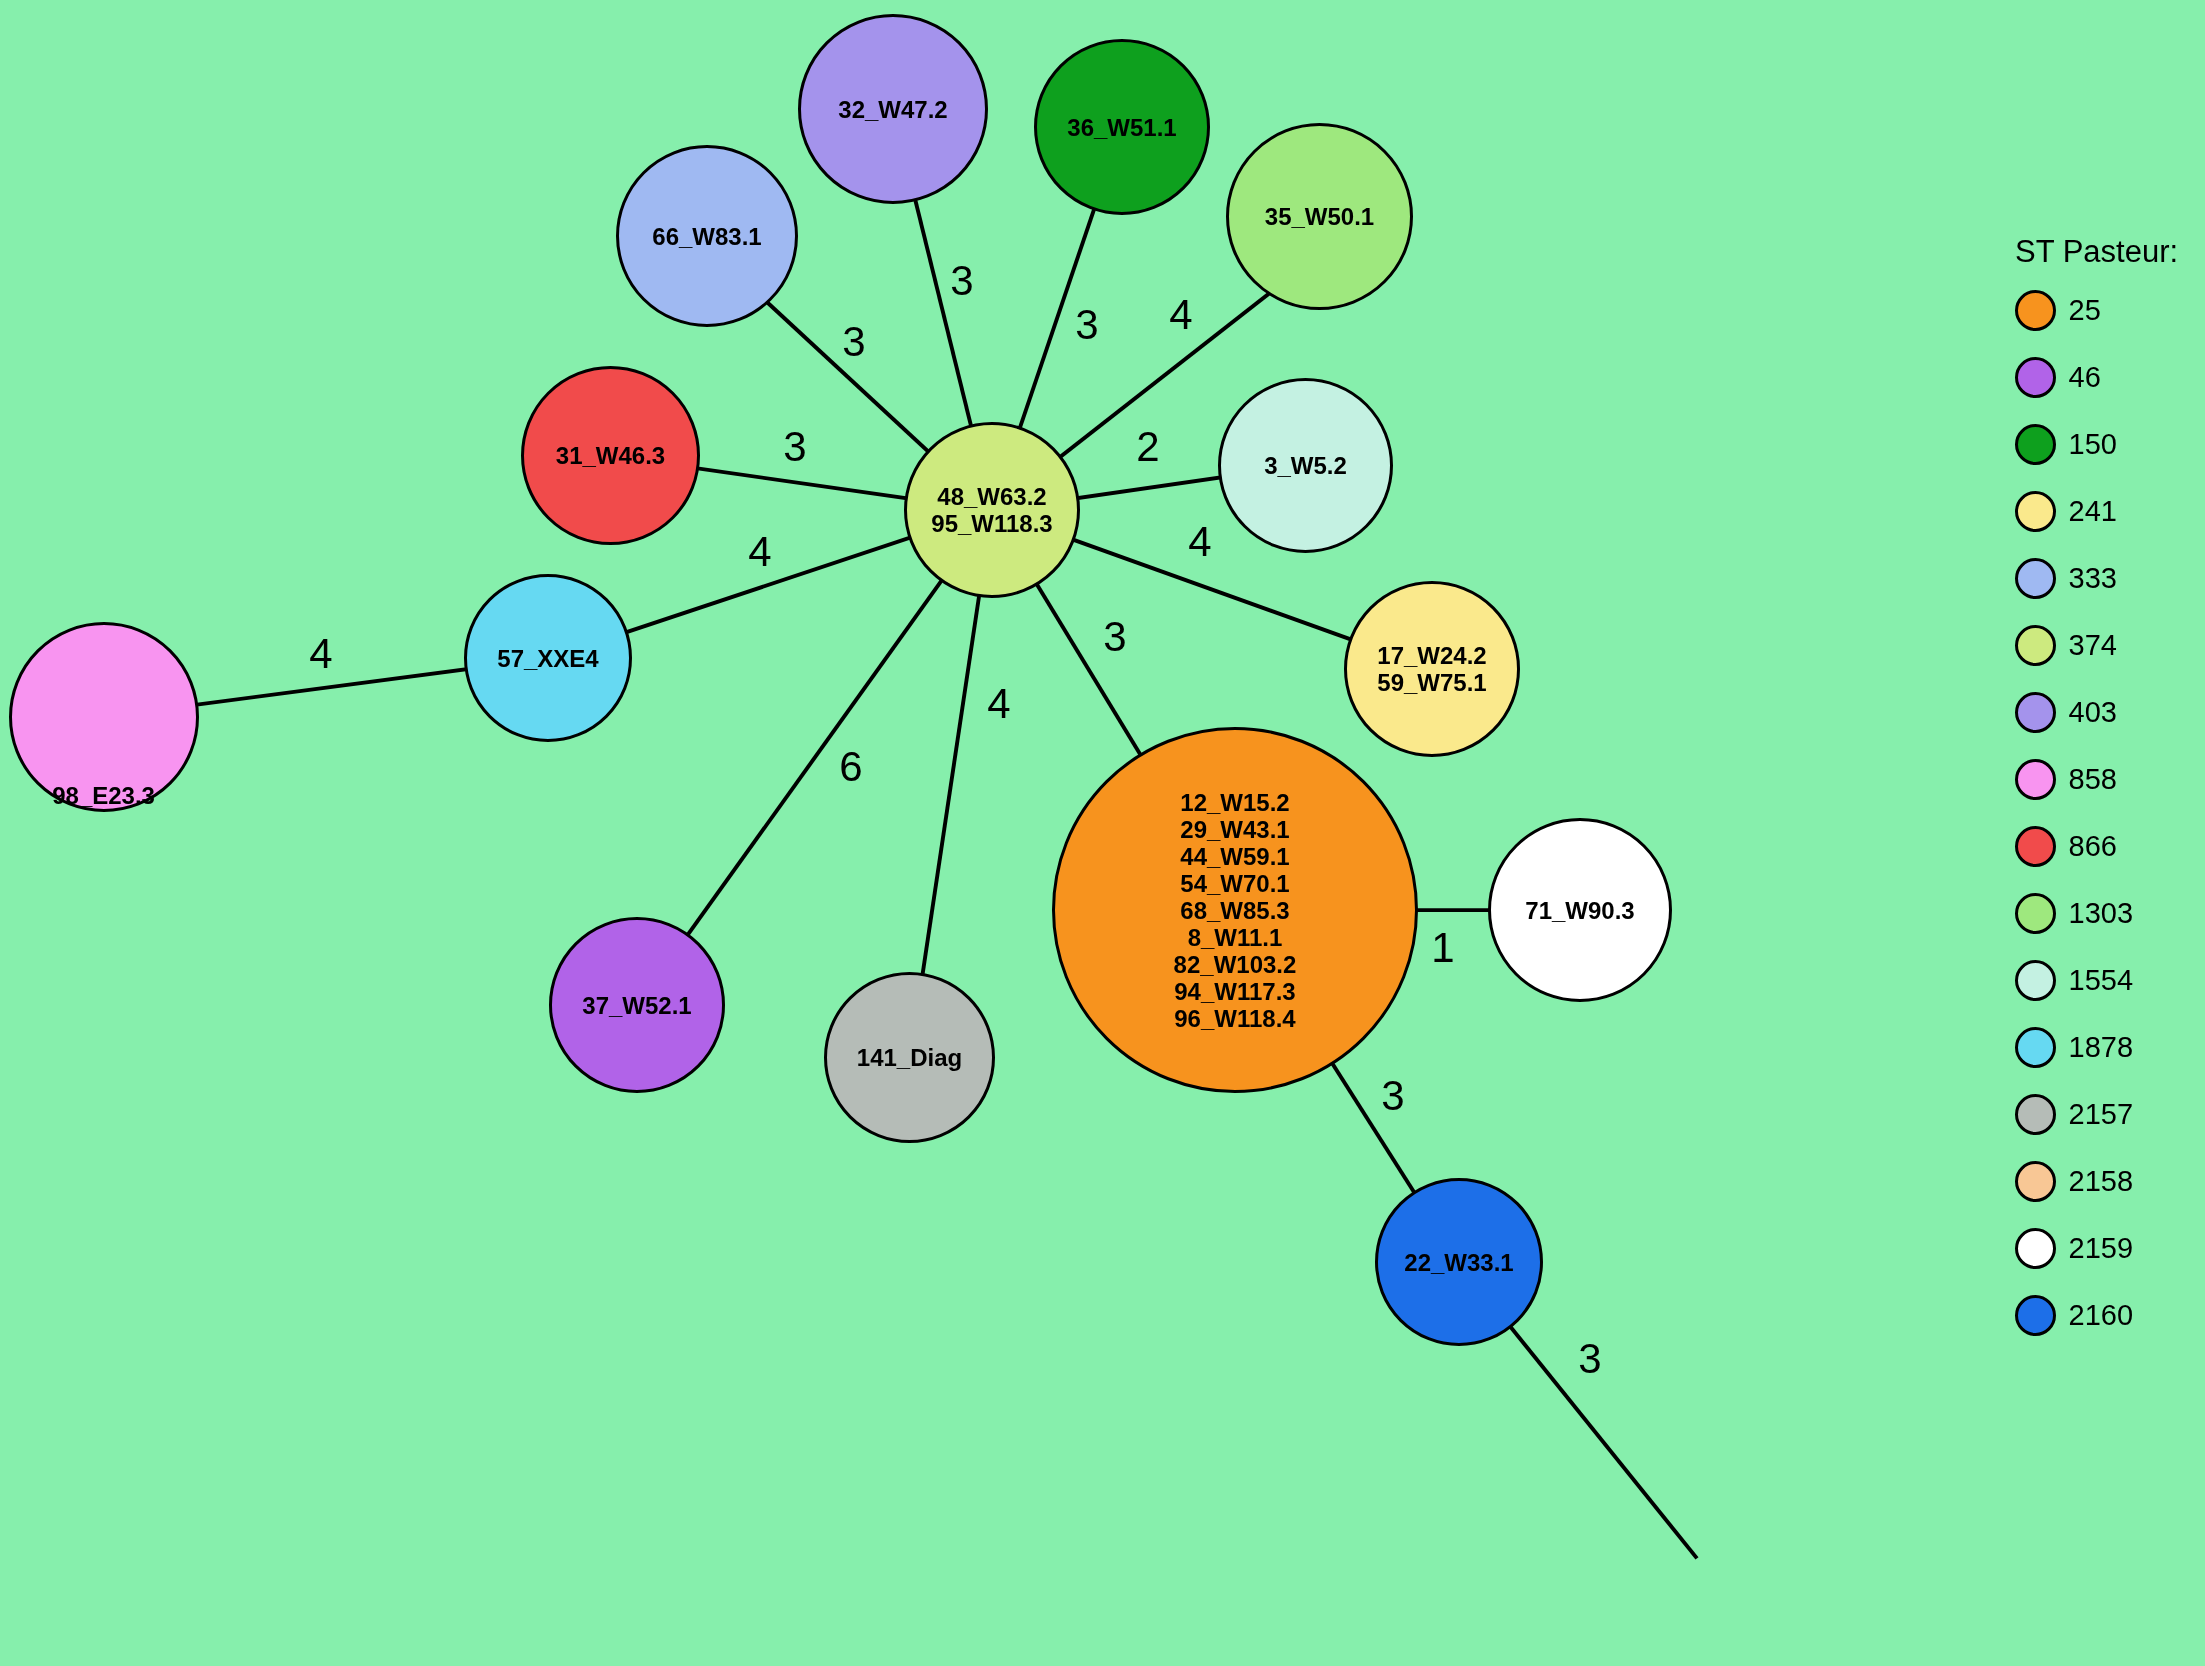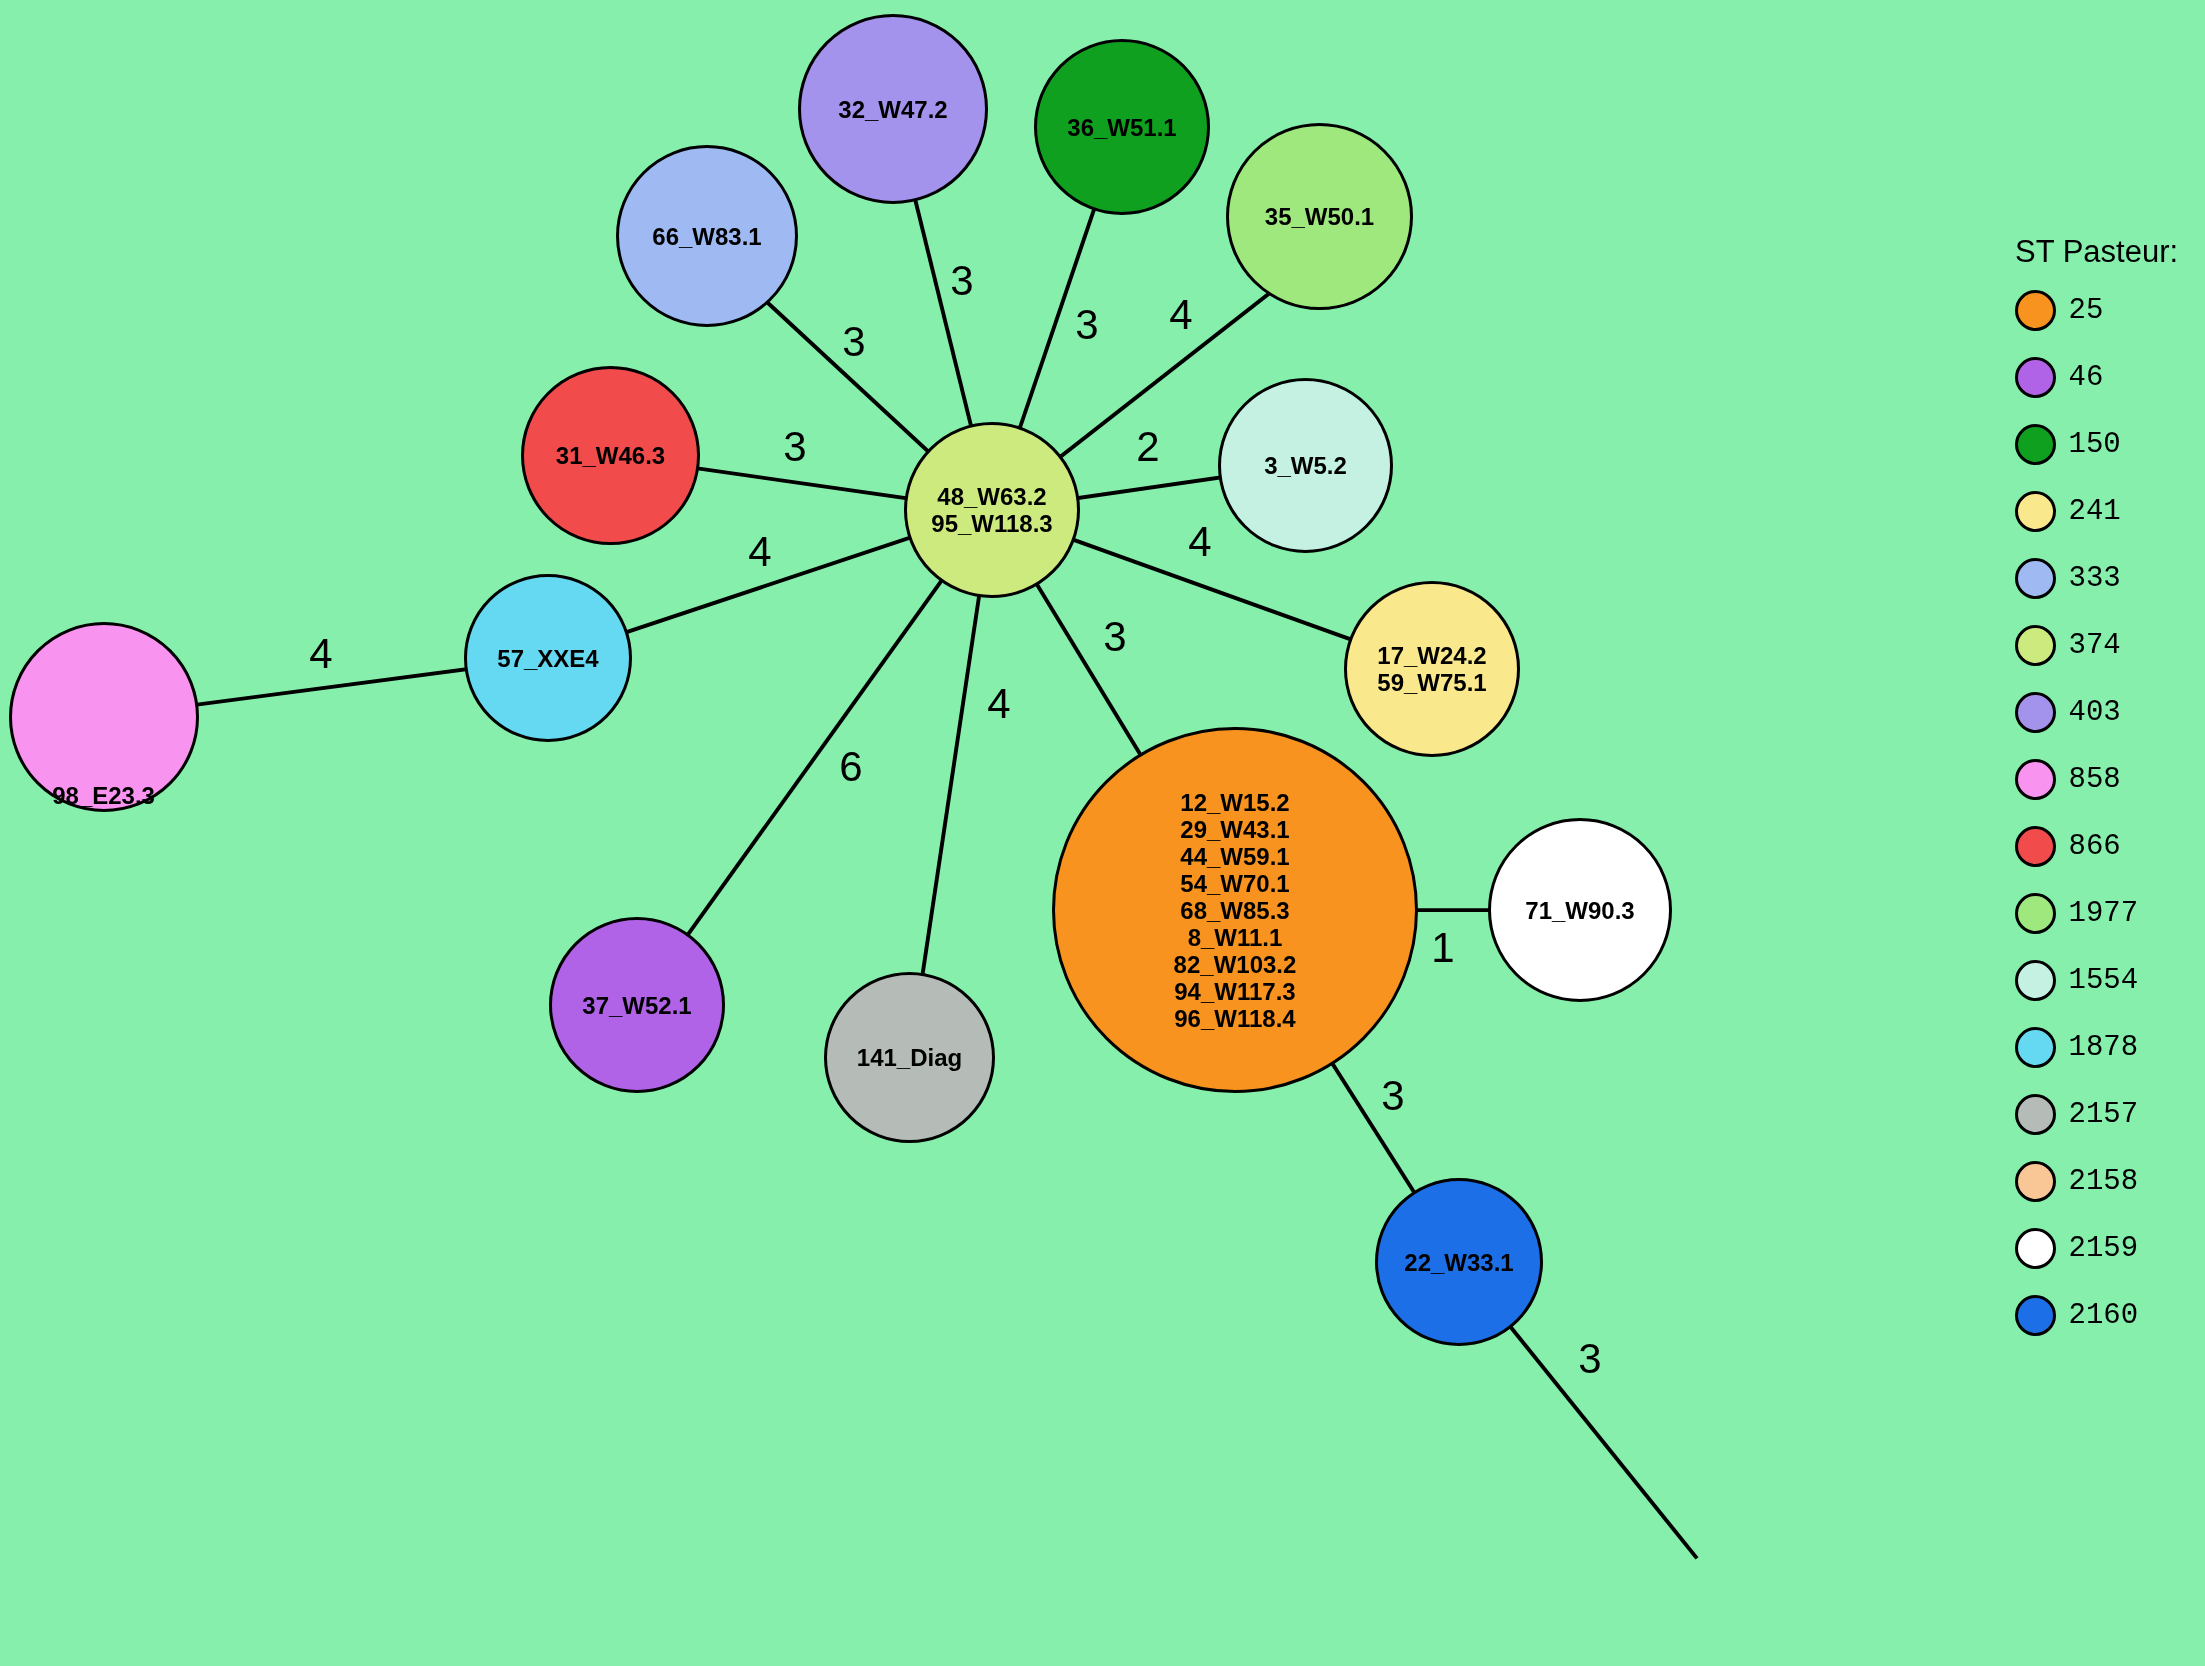--- a/index.html
+++ b/index.html
@@ -54,21 +54,20 @@
   .legend-title {
     font-size: 31px;
     color: #000000;
     margin-bottom: 7px;
     white-space: nowrap;
   }
   .legend-row {
     display: flex;
     align-items: center;
     height: 67px;
-    font-family: Liberation Mono, monospace;
   }
   .legend-swatch {
     width: 41px;
     height: 41px;
     border-radius: 50%;
     border: 3.1px solid #000000;
     box-sizing: border-box;
     margin-right: 12.5px;
     flex: 0 0 auto;
   }
@@ -236,21 +235,21 @@
         <div class="legend-row">
           <span class="legend-swatch" style="background: rgb(248, 148, 240);"></span>
           <span class="legend-label">858</span>
         </div>
         <div class="legend-row">
           <span class="legend-swatch" style="background: rgb(241, 75, 75);"></span>
           <span class="legend-label">866</span>
         </div>
         <div class="legend-row">
           <span class="legend-swatch" style="background: rgb(158, 232, 126);"></span>
-          <span class="legend-label">1977</span>
+          <span class="legend-label">1303</span>
         </div>
         <div class="legend-row">
           <span class="legend-swatch" style="background: rgb(196, 241, 226);"></span>
           <span class="legend-label">1554</span>
         </div>
         <div class="legend-row">
           <span class="legend-swatch" style="background: rgb(102, 217, 242);"></span>
           <span class="legend-label">1878</span>
         </div>
         <div class="legend-row">

